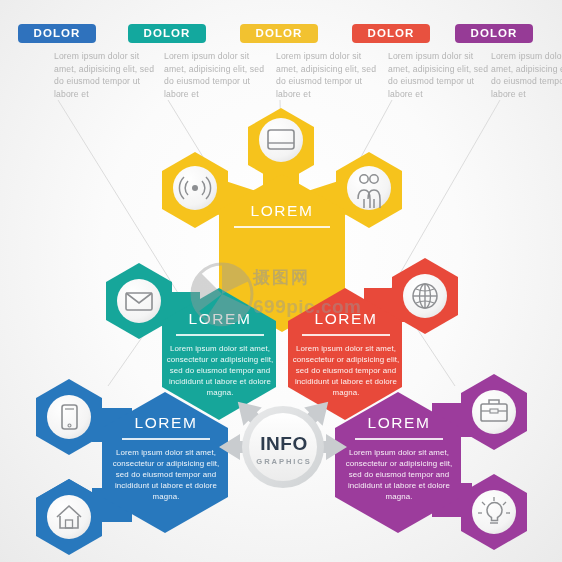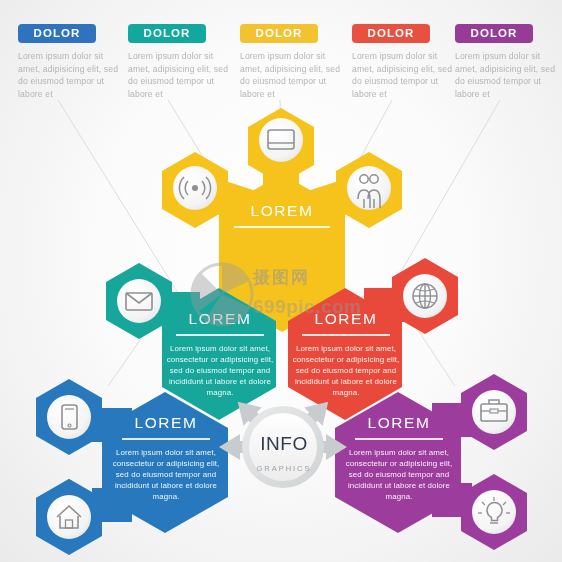--- a/index.html
+++ b/index.html
@@ -15,41 +15,41 @@
   
   .tags{position:absolute;left:0;top:0;width:450px;height:110px;}
   .tag-col{position:absolute;top:24px;width:108px;}
   .tag-pill{
     display:block;height:19px;line-height:19px;text-align:center;
     border-radius:4px;color:#fff;font-size:11.5px;font-weight:bold;
     letter-spacing:1.1px;width:78px;
   }
   .tag-body{
     margin-top:7px;font-size:8.6px;line-height:12.6px;color:#b4b4b4;
-    width:104px;letter-spacing:.15px;
+    width:104px;letter-spacing:.15px;margin-left:36px;
   }
 
   
   .sec{position:absolute;text-align:center;color:#fff;}
   .sec .sec-title{
     font-size:15.5px;font-weight:normal;letter-spacing:1.6px;line-height:18px;
   }
   .sec .rule{height:1.6px;background:rgba(255,255,255,.85);margin:6px auto 7px auto;}
   .sec .sec-body{
     font-size:7.9px;line-height:11.2px;color:rgba(255,255,255,.93);
     letter-spacing:.1px;
   }
 
   
   .hub-text{
     position:absolute;width:90px;text-align:center;left:239px;top:434px;
     pointer-events:none;
   }
-  .hub-info{font-size:19px;font-weight:normal;color:#2e3c4e;letter-spacing:.5px;line-height:20px;}
-  .hub-graphics{font-size:7.6px;color:#9aa0a6;letter-spacing:1.9px;line-height:10px;margin-top:10px;}
+  .hub-info{font-size:19px;font-weight:bold;color:#2e3c4e;letter-spacing:.5px;line-height:20px;}
+  .hub-graphics{font-size:7.6px;color:#9aa0a6;letter-spacing:1.9px;line-height:10px;margin-top:3px;font-weight:bold;}
 
   
   .wm{position:absolute;pointer-events:none;}
   .wm-cn{
     position:absolute;left:253px;top:266px;font-size:17px;font-weight:bold;
     color:rgba(150,150,150,.55);letter-spacing:2px;
     font-family:"DejaVu Sans", sans-serif;
   }
   .wm-url{
     position:absolute;left:253px;top:296px;font-size:19px;font-weight:bold;

